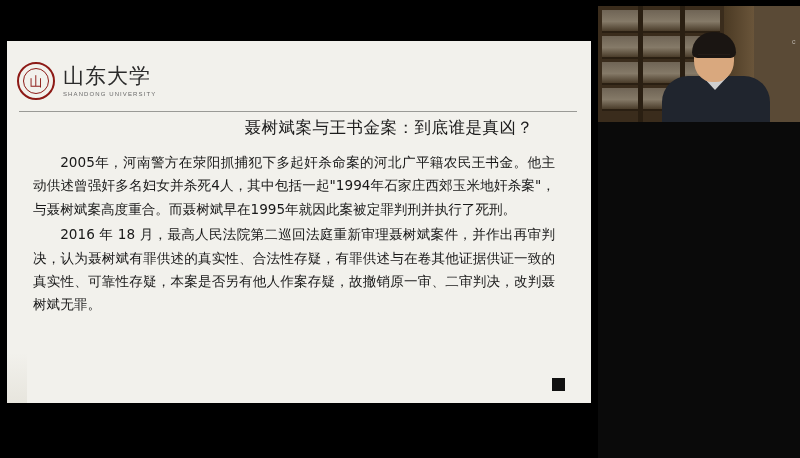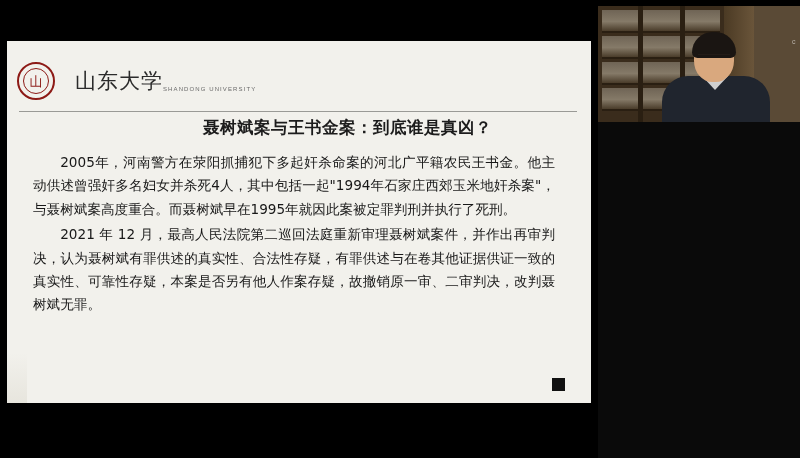--- a/index.html
+++ b/index.html
@@ -81,25 +81,24 @@
     bottom: 0;
     display: flex;
     align-items: center;
     justify-content: center;
     color: #8d1a16;
     font-size: 13px;
     font-family: "DejaVu Serif", serif;
     line-height: 1;
   }
   .logo-text {
-    margin-left: 20px;
+    margin-left: 8px;
     display: flex;
-    flex-direction: row;
+    flex-direction: column;
     justify-content: center;
-    align-items: flex-end;
   }
   .logo-cn {
     color: #2b2b2b;
     font-size: 21px;
     font-family: "DejaVu Serif", serif;
     letter-spacing: 1px;
     line-height: 1.05;
     white-space: nowrap;
   }
   .logo-en {
@@ -117,24 +116,25 @@
     height: 1px;
     background: #9a9a96;
   }
   .slide-title {
     position: absolute;
     left: 196px;
     top: 76px;
     right: 16px;
     color: #1c1c1c;
     font-size: 16.5px;
-    font-weight: bold;
+    font-weight: normal;
     font-family: "DejaVu Sans", sans-serif;
     letter-spacing: 0.5px;
     white-space: nowrap;
+    text-align: center;
   }
   .body-text {
     position: absolute;
     left: 26px;
     right: 20px;
     top: 110px;
     color: #181818;
     font-size: 13.6px;
     line-height: 1.72;
     font-family: "DejaVu Sans", sans-serif;
@@ -321,21 +321,21 @@
             <div class="logo-en">SHANDONG UNIVERSITY</div>
           </div>
         </div>
 
         <div class="title-rule"></div>
 
         <div class="slide-title">聂树斌案与王书金案：到底谁是真凶？</div>
 
         <div class="body-text">
           <p class="para">2005年，河南警方在荥阳抓捕犯下多起奸杀命案的河北广平籍农民王书金。他主动供述曾强奸多名妇女并杀死4人，其中包括一起"1994年石家庄西郊玉米地奸杀案"，与聂树斌案高度重合。而聂树斌早在1995年就因此案被定罪判刑并执行了死刑。</p>
-          <p class="para">2021 年 12 月，最高人民法院第二巡回法庭重新审理聂树斌案件，并作出再审判决，认为聂树斌有罪供述的真实性、合法性存疑，有罪供述与在卷其他证据供证一致的真实性、可靠性存疑，本案是否另有他人作案存疑，故撤销原一审、二审判决，改判聂树斌无罪。</p>
+          <p class="para">2016 年 18 月，最高人民法院第二巡回法庭重新审理聂树斌案件，并作出再审判决，认为聂树斌有罪供述的真实性、合法性存疑，有罪供述与在卷其他证据供证一致的真实性、可靠性存疑，本案是否另有他人作案存疑，故撤销原一审、二审判决，改判聂树斌无罪。</p>
         </div>
 
         <div class="black-square"></div>
         <div class="slide-corner"></div>
       </div>
     </div>
   </div>
 
   <div class="cam-pane">
     <div class="cam-video">

